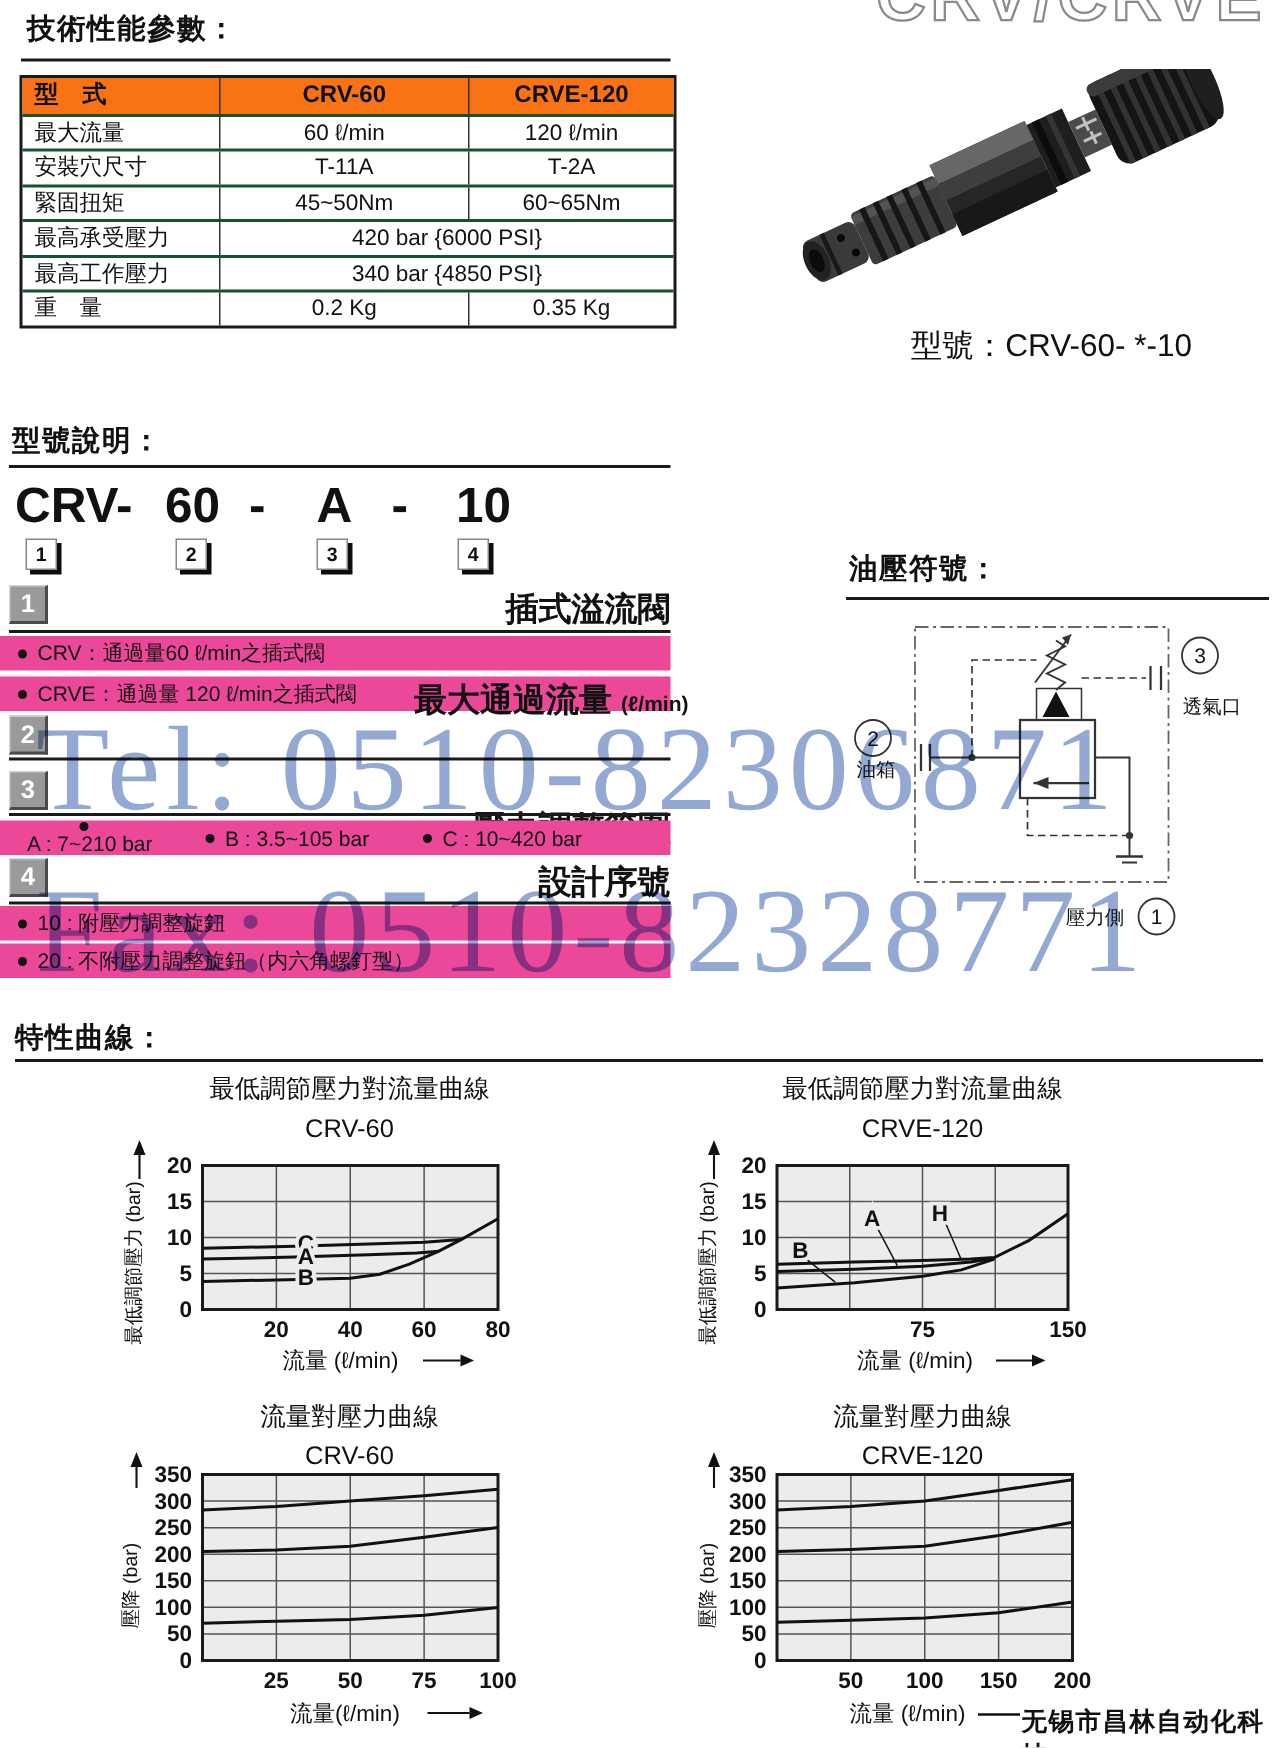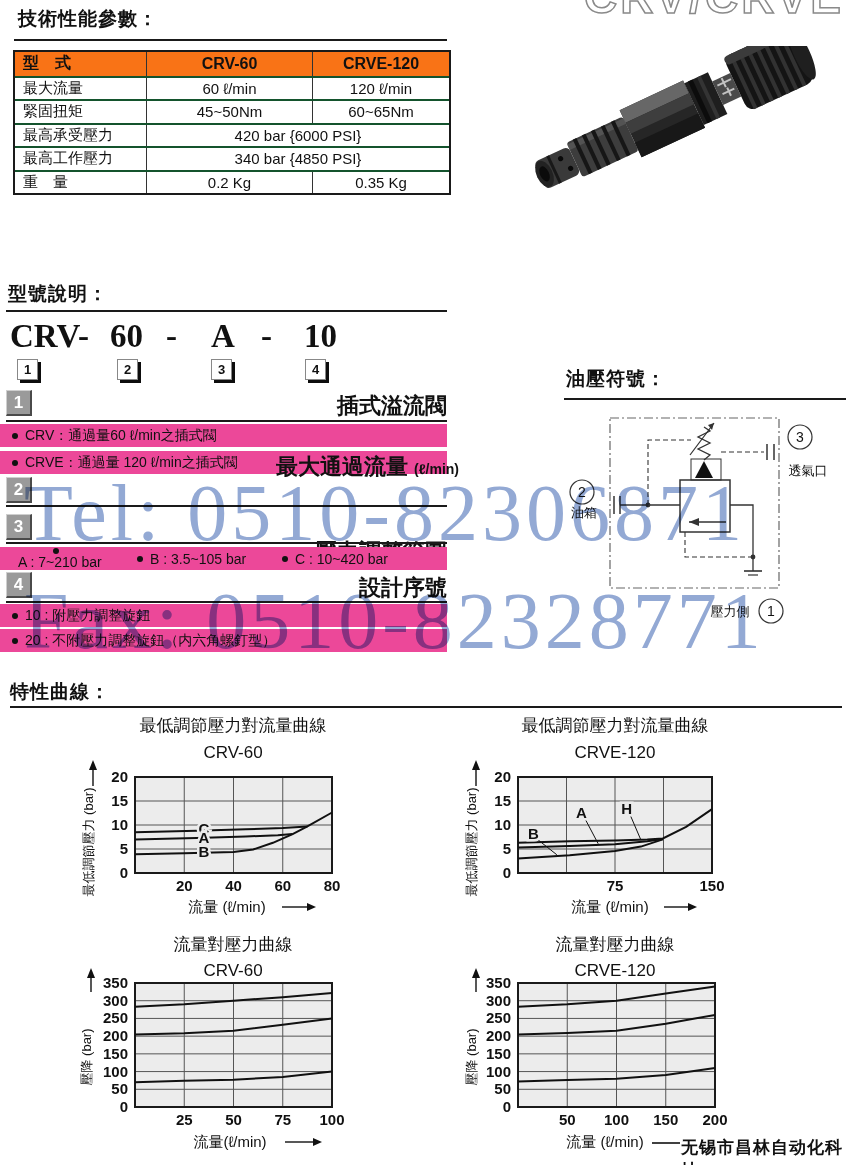--- a/index.html
+++ b/index.html
@@ -14,21 +14,21 @@
   .spec-table{position:absolute;left:13px;top:50px;width:434px;border:2px solid #1a1a1a;}
   .tr{display:flex;height:23.5px;border-top:2px solid #14532d;box-sizing:border-box;}
   .tr:first-child{border-top:none;background:#f97316;}
   .td{display:flex;align-items:center;box-sizing:border-box;font-size:15px;overflow:hidden;white-space:nowrap;}
   .td.lab{width:132px;padding-left:8px;border-right:1px solid #333;}
   .td.v1{width:166px;justify-content:center;border-right:1px solid #333;}
   .td.v2{flex:1;justify-content:center;}
   .td.span2{flex:1;justify-content:center;}
   .tr.head .td{font-weight:bold;font-size:16px;}
   
-  .seg{position:absolute;font-size:33px;font-weight:bold;top:318px;font-family:Liberation Serif, serif;}
+  .seg{position:absolute;font-size:33px;font-weight:bold;top:318px;font-family:Liberation Sans, sans-serif;}
   .marker{position:absolute;top:359px;width:19px;height:19px;background:#fff;border:1px solid #888;
           box-shadow:3px 3px 0 #0d0d0d;font-size:13px;font-weight:bold;display:flex;align-items:center;justify-content:center;}
   .secnum{position:absolute;left:6px;width:26px;height:26px;background:#9a9a9a;color:#fff;font-size:17px;font-weight:bold;
           display:flex;align-items:center;justify-content:center;border-top:1px solid #cfcfcf;border-left:1px solid #cfcfcf;
           border-right:2px solid #4a4a4a;border-bottom:2px solid #4a4a4a;box-sizing:border-box;}
   .sectitle{position:absolute;left:6px;width:441px;text-align:right;font-size:22px;font-weight:bold;white-space:nowrap;}
   .sectitle .suffix{font-size:14px;font-weight:bold;}
   .secline{position:absolute;left:6px;width:441px;height:2px;background:#1a1a1a;}
   .stripe{position:absolute;left:0;width:447px;height:23px;background:#ec4899;display:flex;align-items:center;
           font-size:14px;padding-left:12px;box-sizing:border-box;white-space:nowrap;}
@@ -55,20 +55,25 @@
   <div class="spec-table" id="spec-table">
       <div class="tr head">
         <div class="td lab">型　式</div>
         <div class="td v1">CRV-60</div>
         <div class="td v2">CRVE-120</div>
       </div>
       <div class="tr">
         <div class="td lab">最大流量</div>
         <div class="td v1">60 ℓ/min</div>
         <div class="td v2">120 ℓ/min</div>
+      </div>
+      <div class="tr">
+        <div class="td lab">安裝穴尺寸</div>
+        <div class="td v1">T-11A</div>
+        <div class="td v2">T-2A</div>
       </div>
       <div class="tr">
         <div class="td lab">緊固扭矩</div>
         <div class="td v1">45~50Nm</div>
         <div class="td v2">60~65Nm</div>
       </div>
       <div class="tr">
         <div class="td lab">最高承受壓力</div>
         <div class="td span2">420 bar {6000 PSI}</div>
       </div>
@@ -112,20 +117,21 @@
       <rect x="231" y="-30" width="4" height="60" fill="#323232"></rect>
       <rect x="240" y="-30" width="4" height="60" fill="#323232"></rect>
       <rect x="249" y="-30" width="4" height="60" fill="#323232"></rect>
       <rect x="258" y="-30" width="4" height="60" fill="#323232"></rect>
       <rect x="267" y="-30" width="4" height="60" fill="#323232"></rect>
       <rect x="276" y="-30" width="4" height="60" fill="#323232"></rect>
       <rect x="216" y="-30" width="74" height="9" rx="4" fill="#3b3b3b"></rect>
       <ellipse cx="289" cy="0" rx="8" ry="28" fill="#1f1f1f"></ellipse>
     </g>
   </svg>
+  <div class="caption">型號：CRV-60- *-10</div>
 
   <div class="h1" style="left:8px;top:281px;">型號說明：</div>
   <div class="rule" style="left:6px;top:310px;width:441px;"></div>
 
   <span class="seg" style="left:10px;">CRV-</span>
   <span class="seg" style="left:110px;">60</span>
   <span class="seg" style="left:166px;">-</span>
   <span class="seg" style="left:211px;">A</span>
   <span class="seg" style="left:261px;">-</span>
   <span class="seg" style="left:304px;">10</span>

